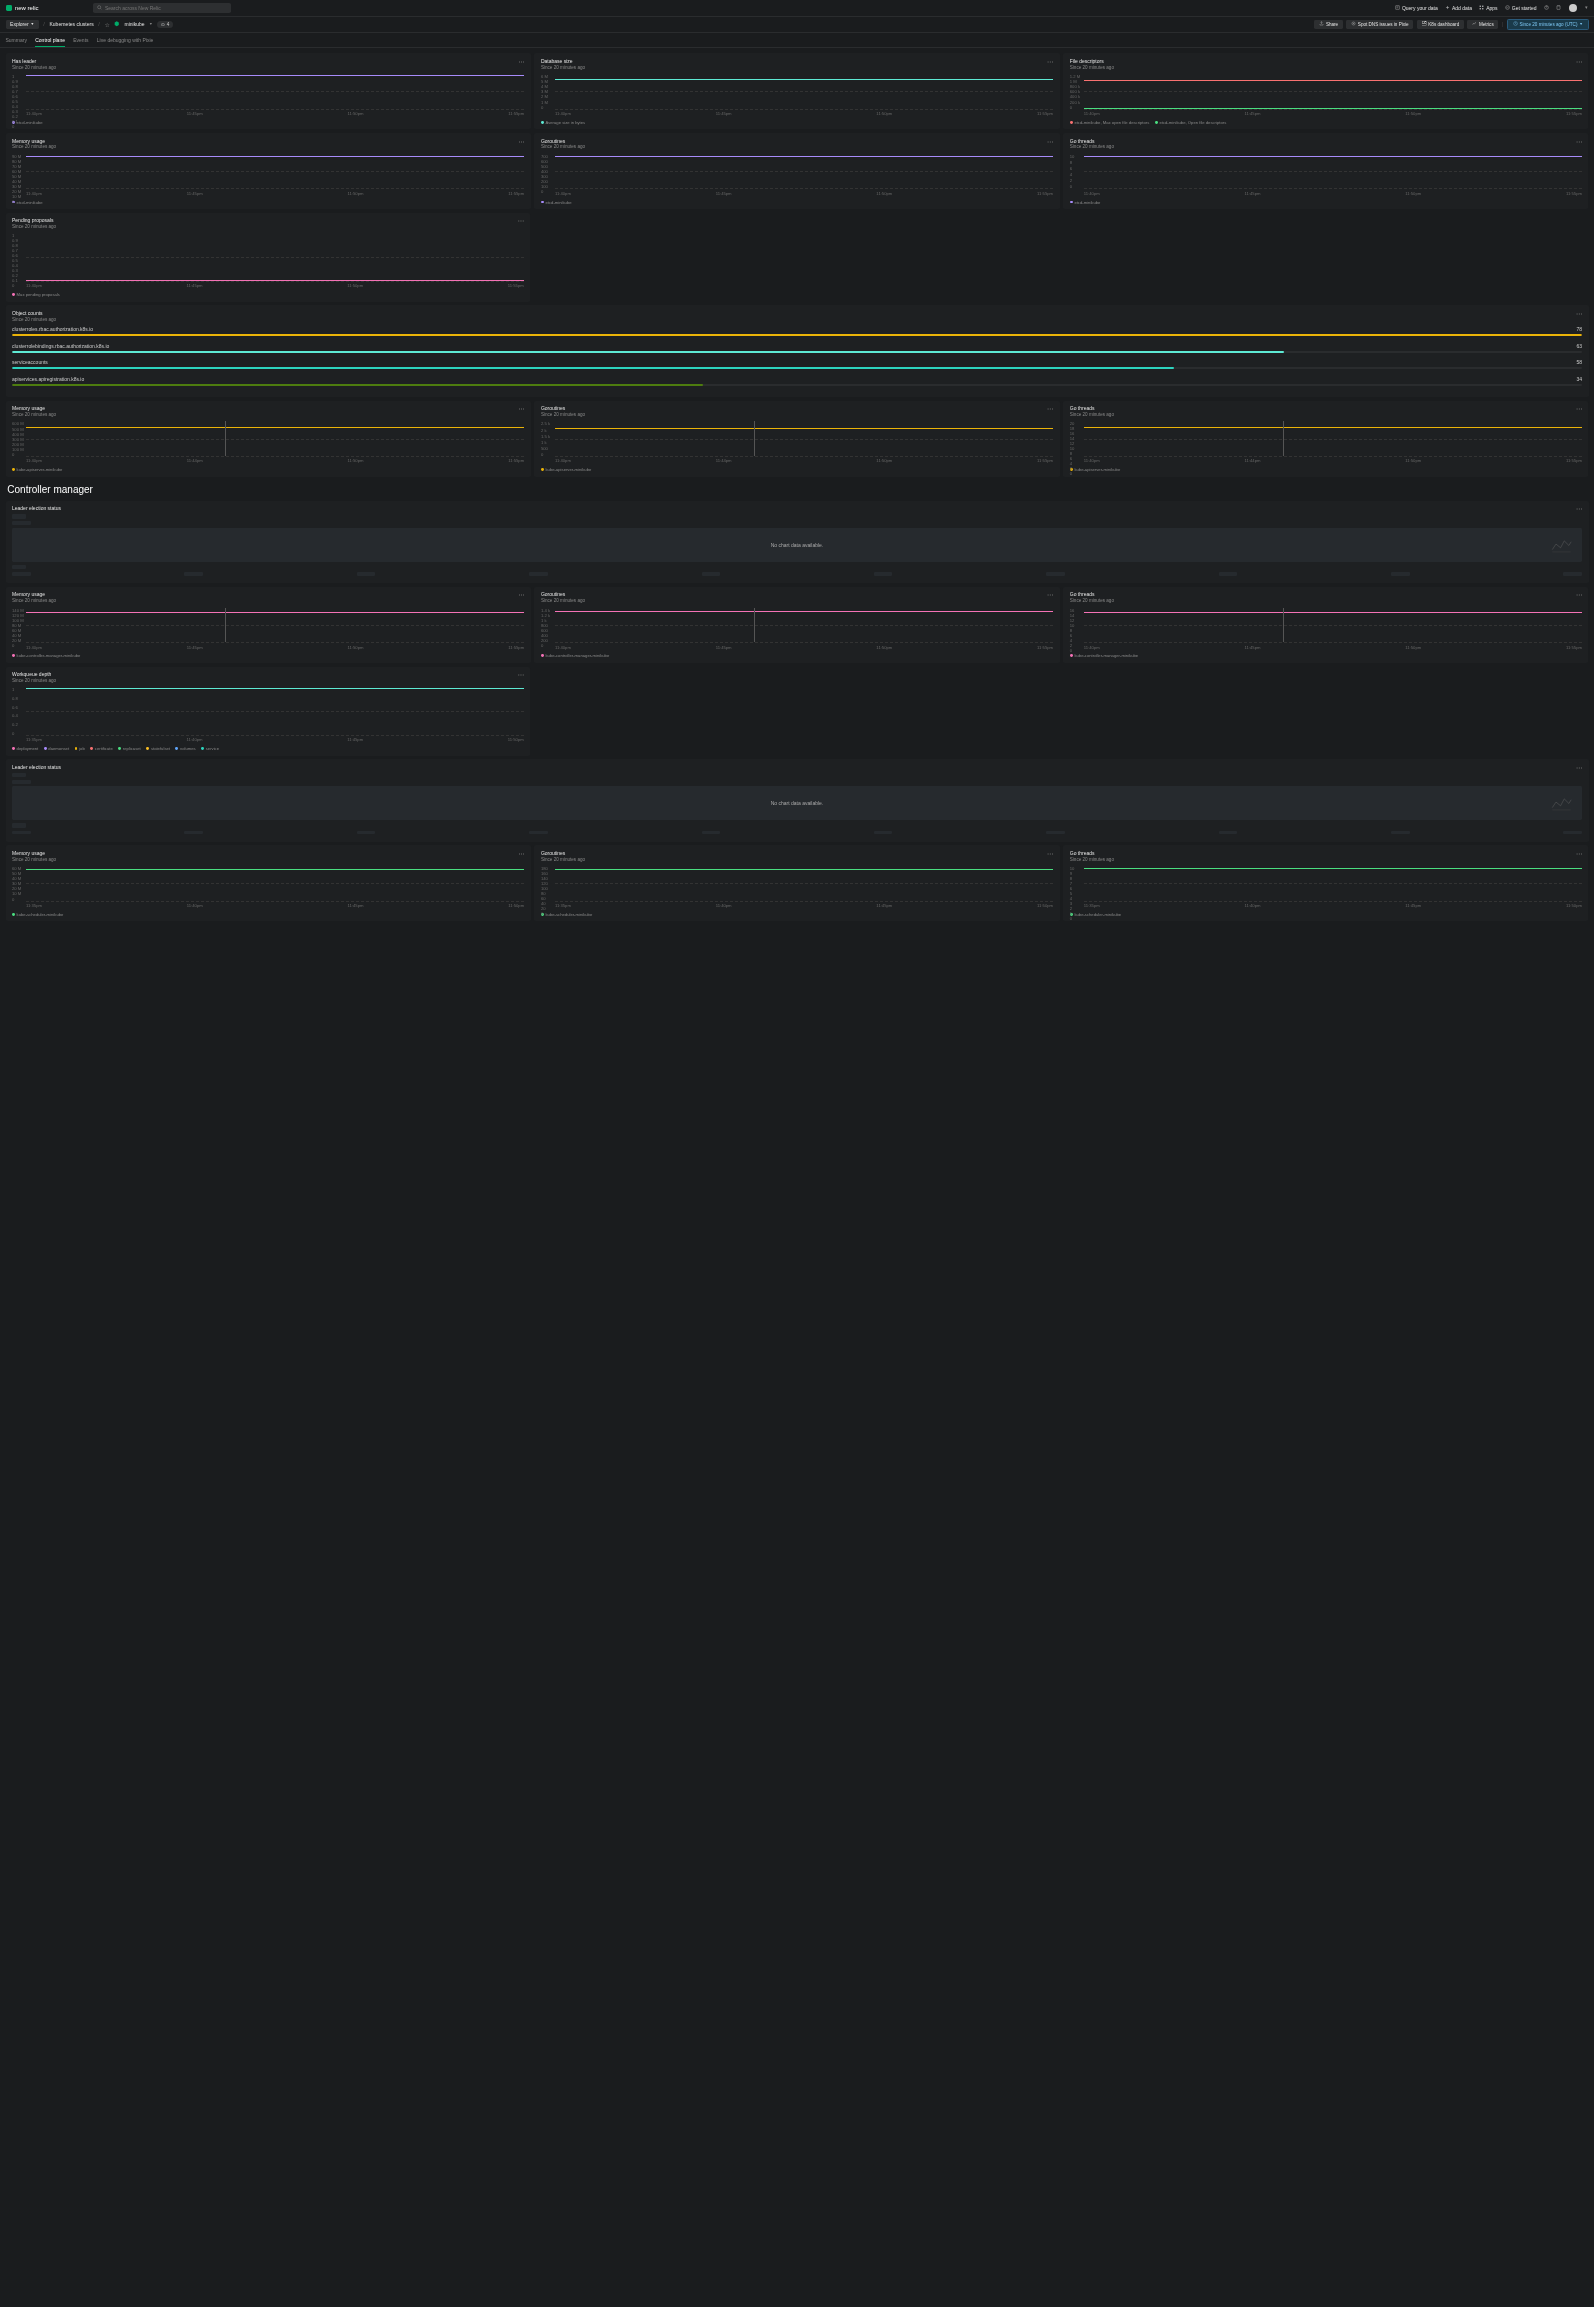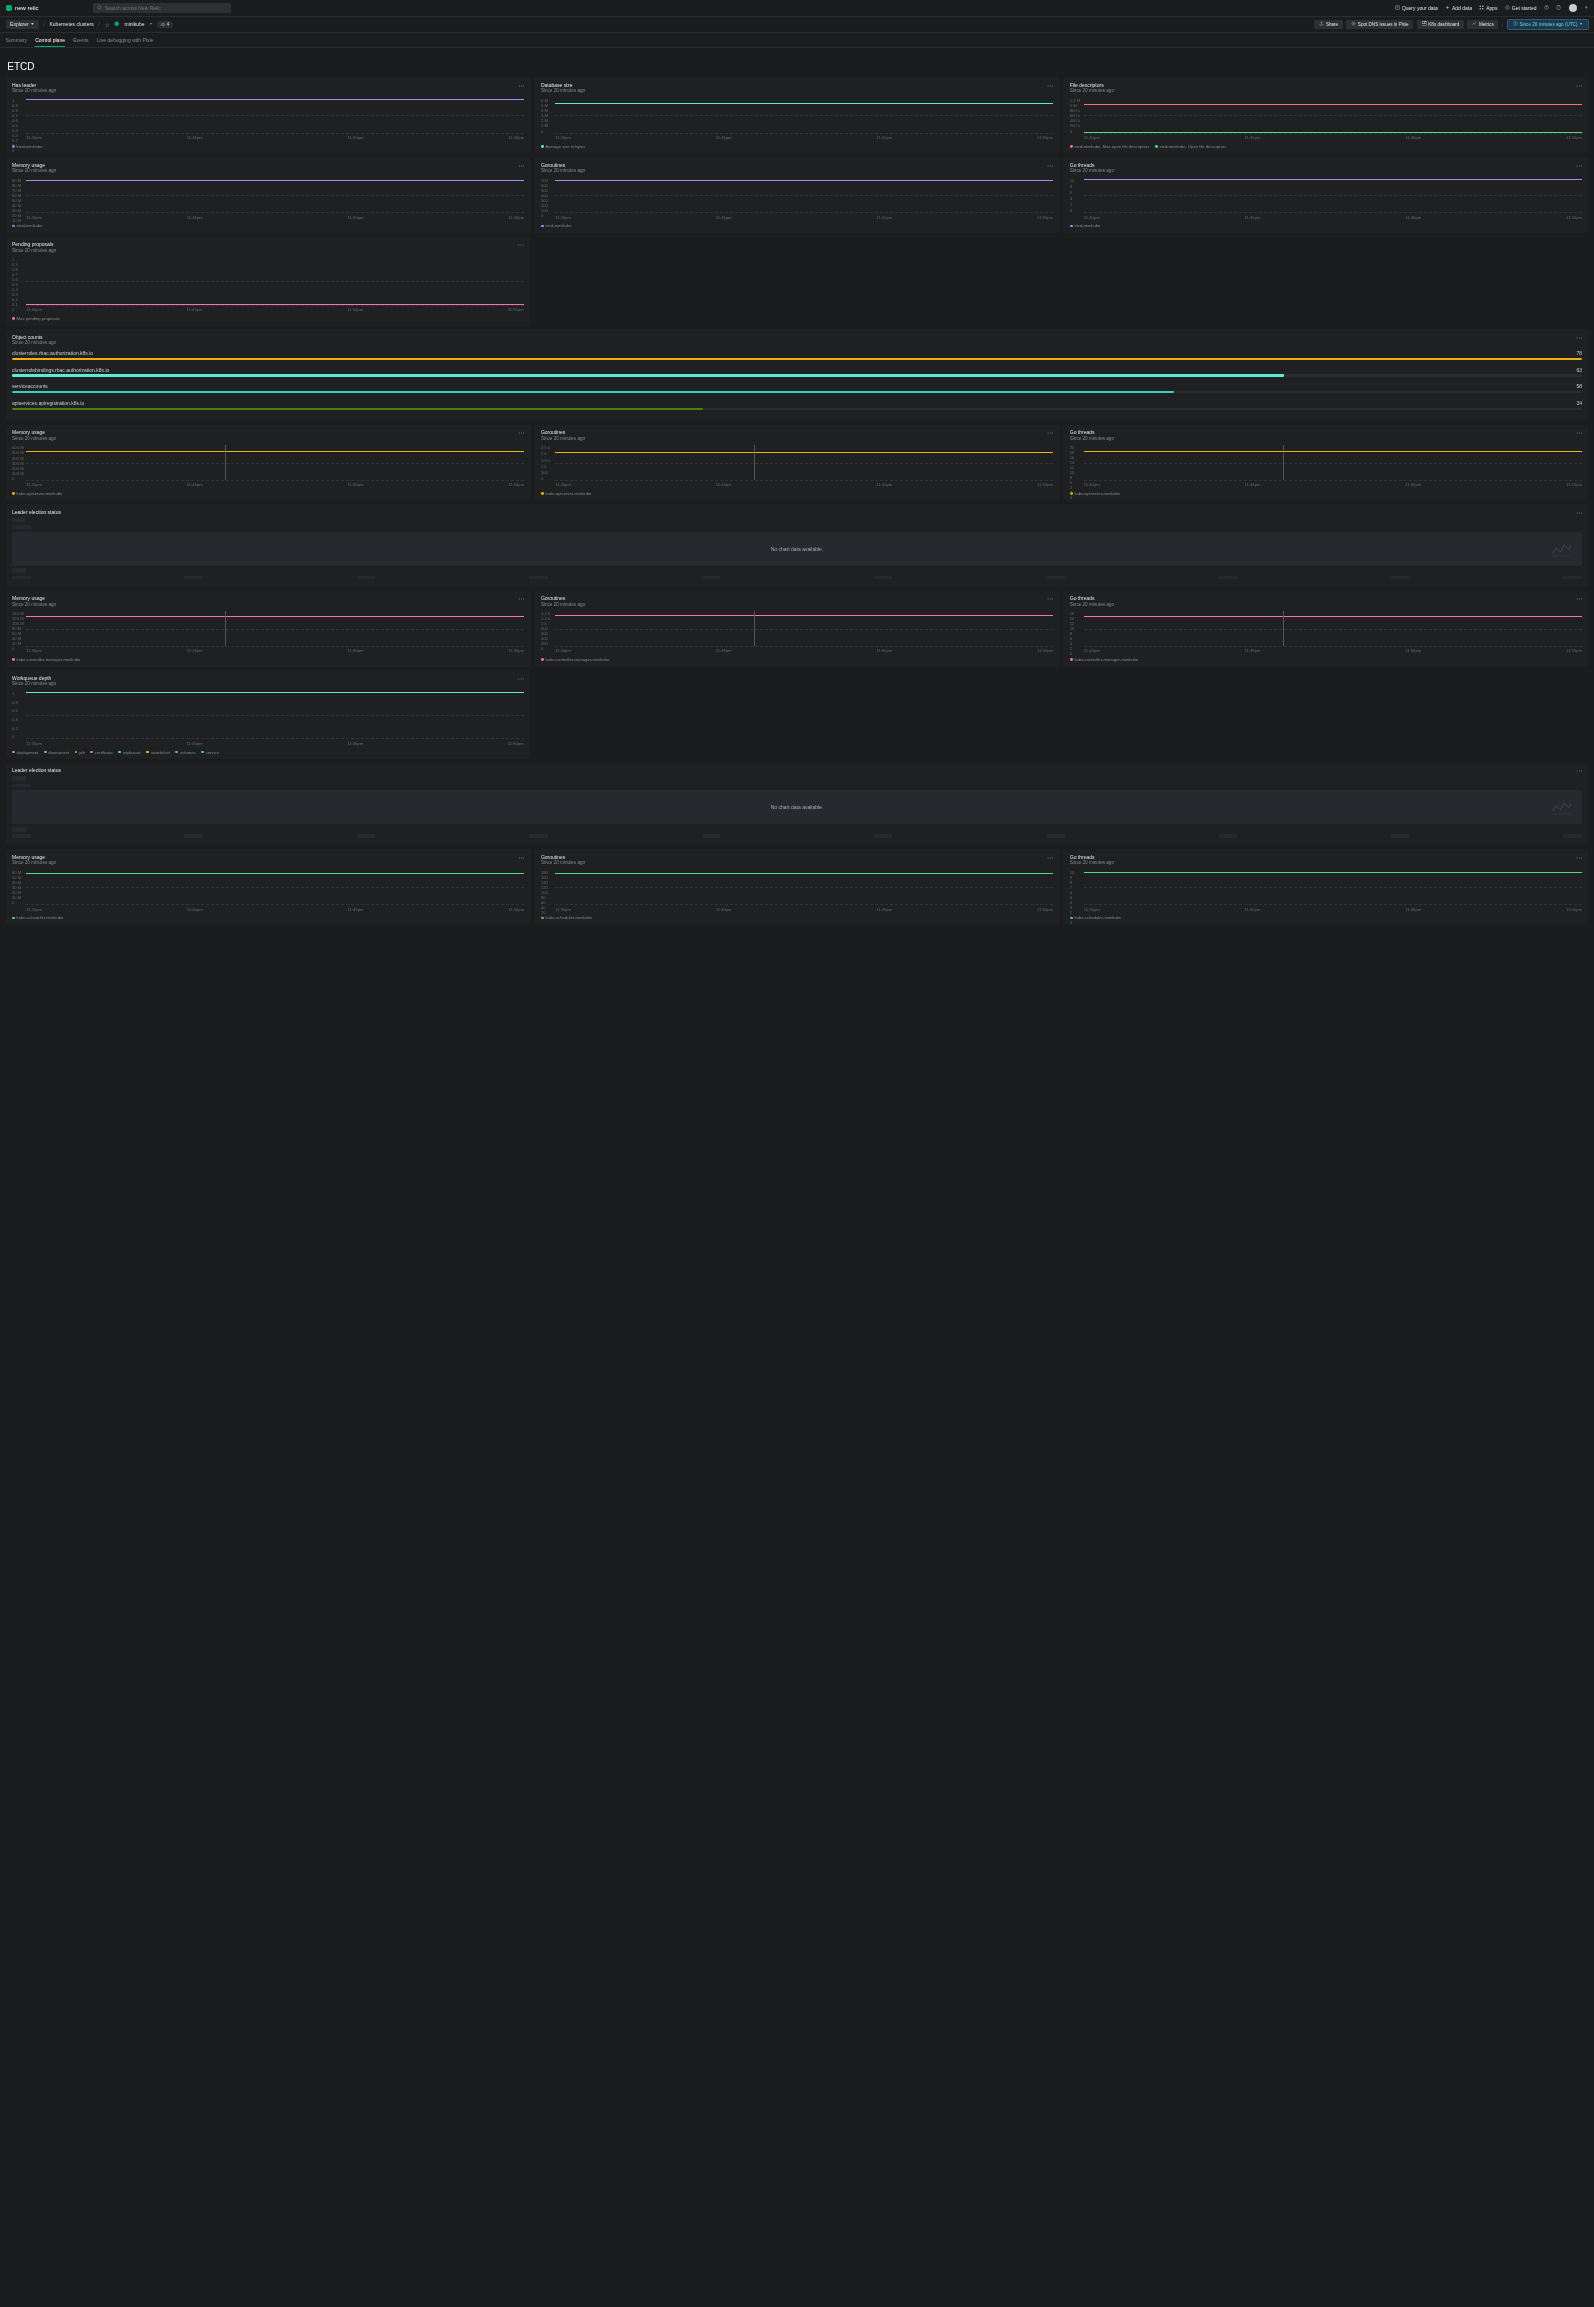--- a/index.html
+++ b/index.html
@@ -194,21 +194,20 @@
 
 <div class="tabs">
   <div class="tab">Summary</div>
   <div class="tab active">Control plane</div>
   <div class="tab">Events</div>
   <div class="tab">Live debugging with Pixie</div>
 </div>
 
 <div class="content">
 
-<h2 class="section-title">ETCD</h2>
 
 <div class="panel-row">
   <div class="panel">
     <div class="panel-title">Has leader</div>
     <div class="panel-subtitle">Since 20 minutes ago</div>
     <div class="panel-menu">⋯</div>
     <div class="chart">
           <div class="y-labels">
             <span>1</span>
             <span>0.9</span>
@@ -585,20 +584,21 @@
         </div>
     <div class="legend">
           <div class="legend-item">
             <span class="legend-dot" style="background:#eab308;"></span>
             <span>kube-apiserver-minikube</span>
           </div>
         </div>
   </div>
 </div>
 
+<h2 class="section-title">Controller manager</h2>
 
 <div class="leader-panel">
   <div class="panel-title">Leader election status</div>
   <div class="panel-menu">⋯</div>
   <div class="ghost-row">
         <div class="ghost-block" style="width:14px;height:4.6px;"></div>
       </div>
   <div class="ghost-row">
         <div class="ghost-block" style="width:18.5px;height:3.7px;"></div>
       </div>

